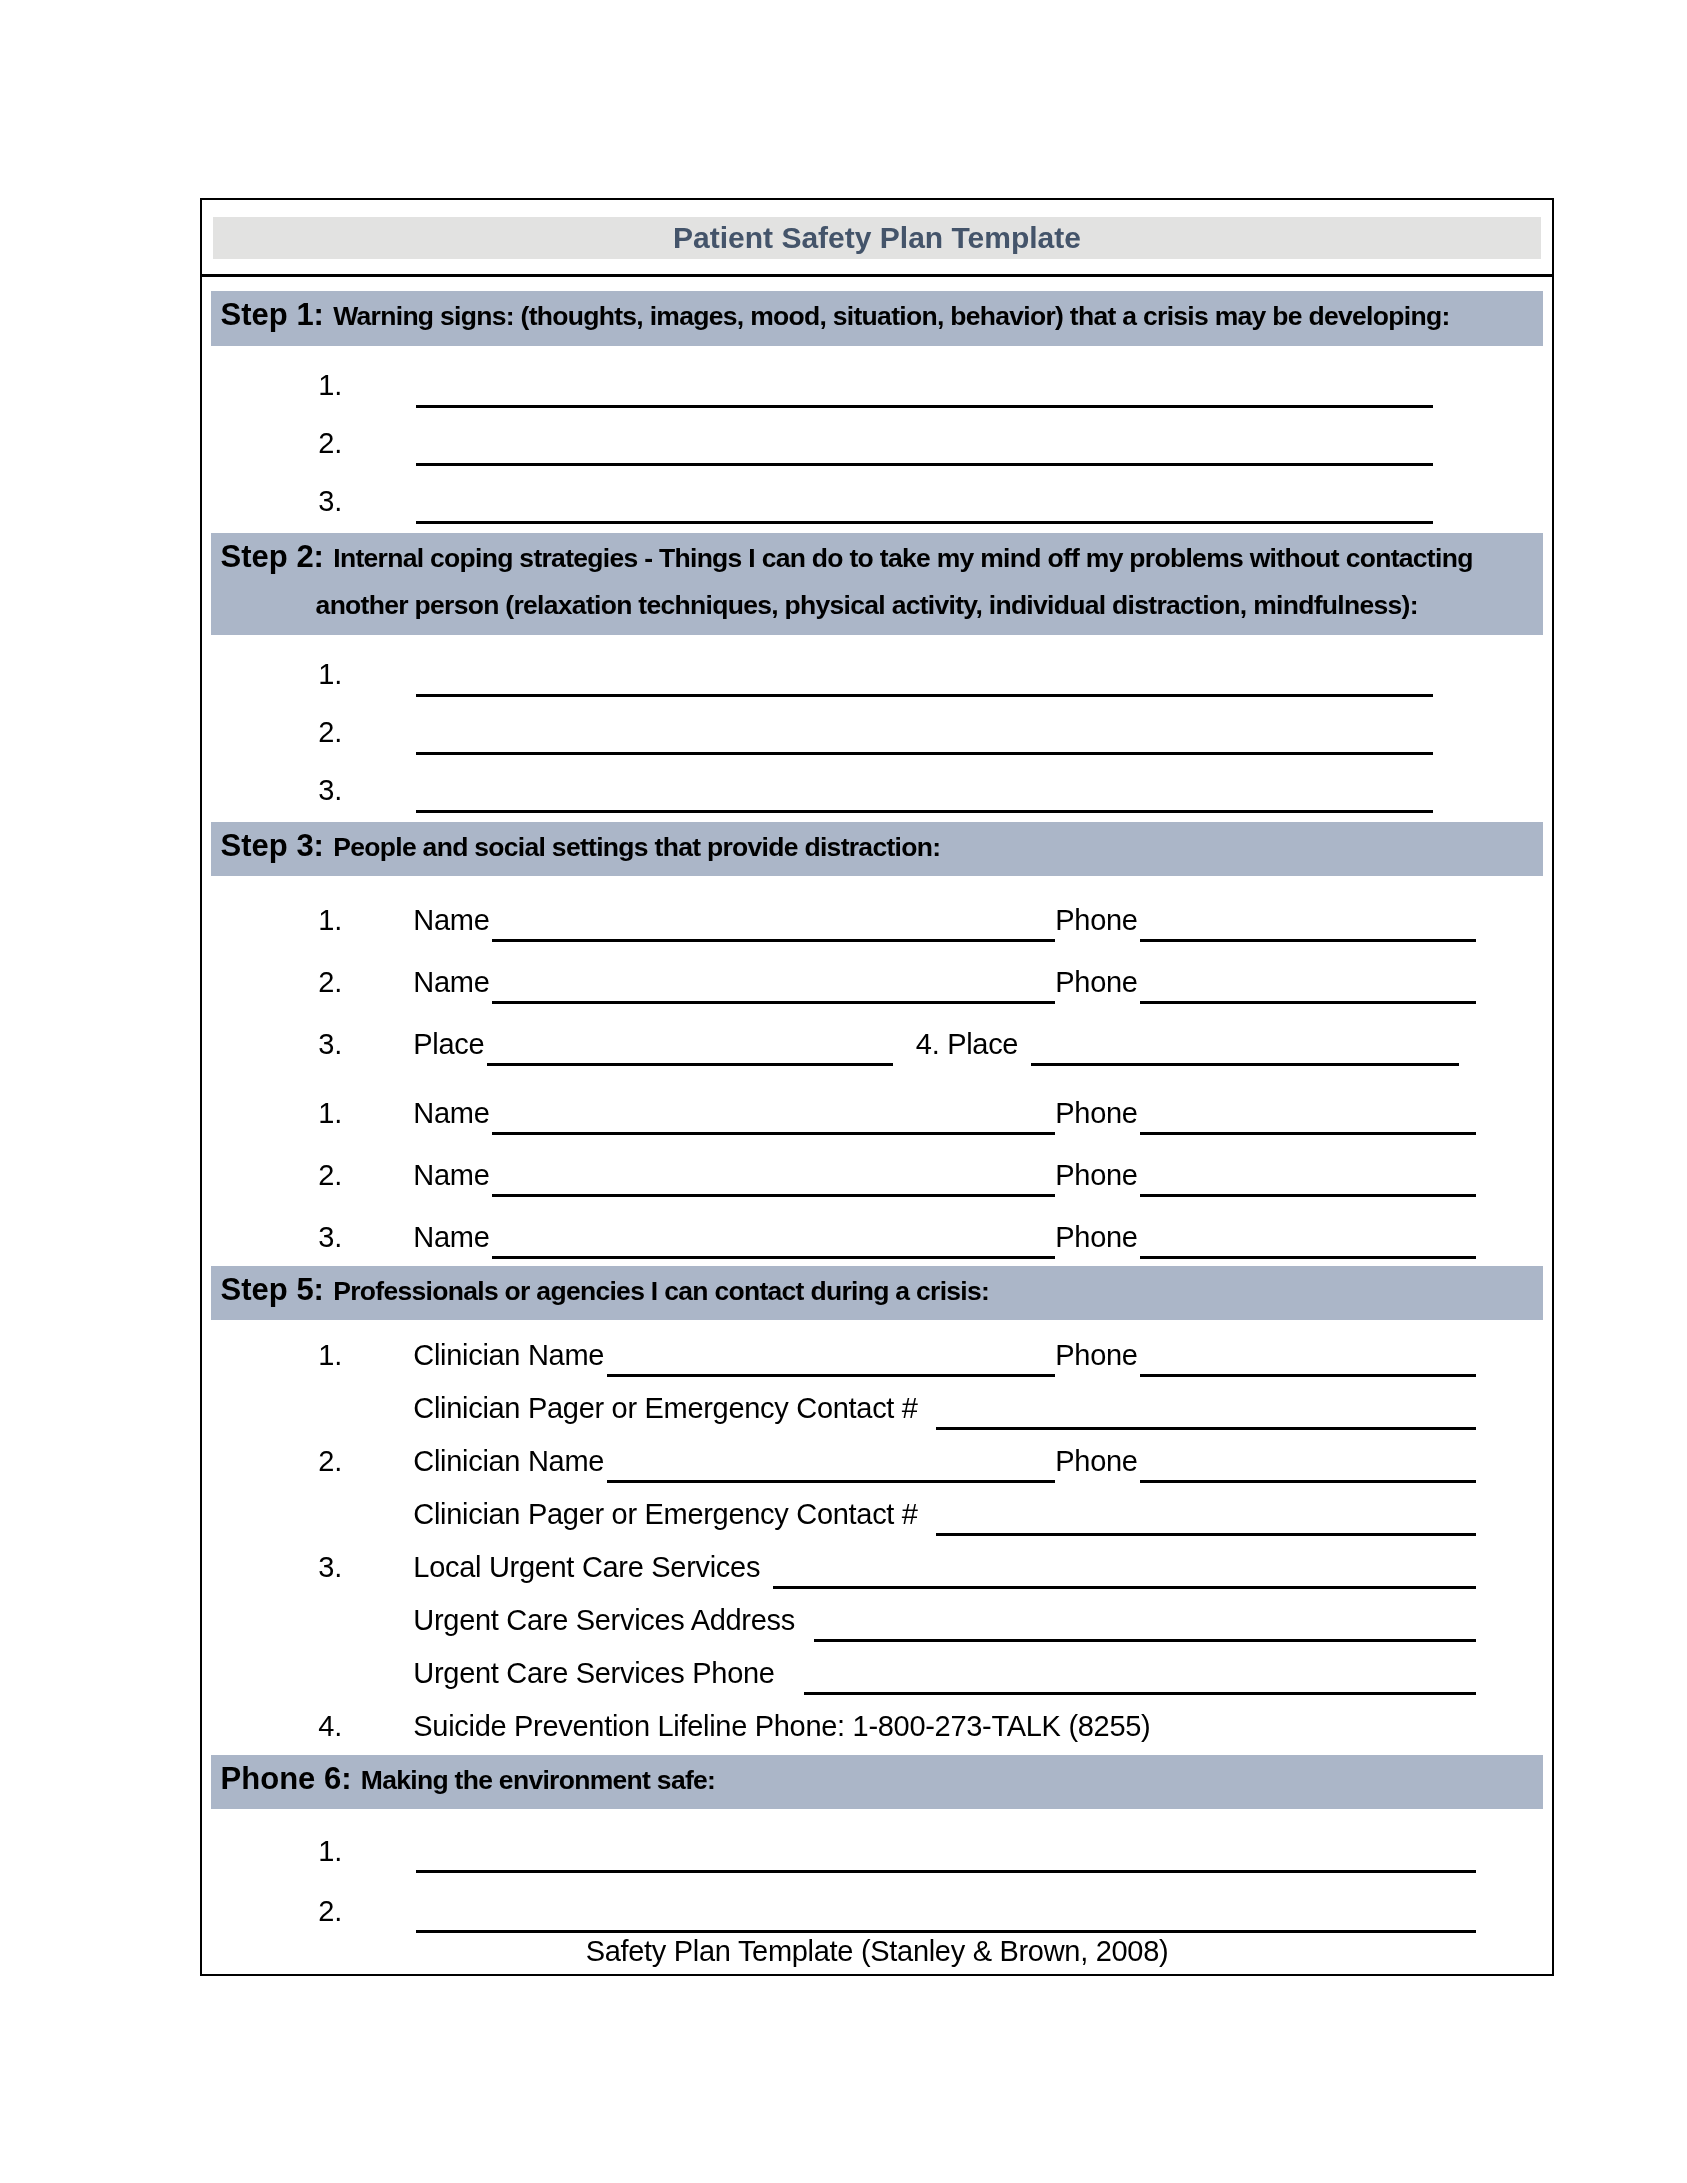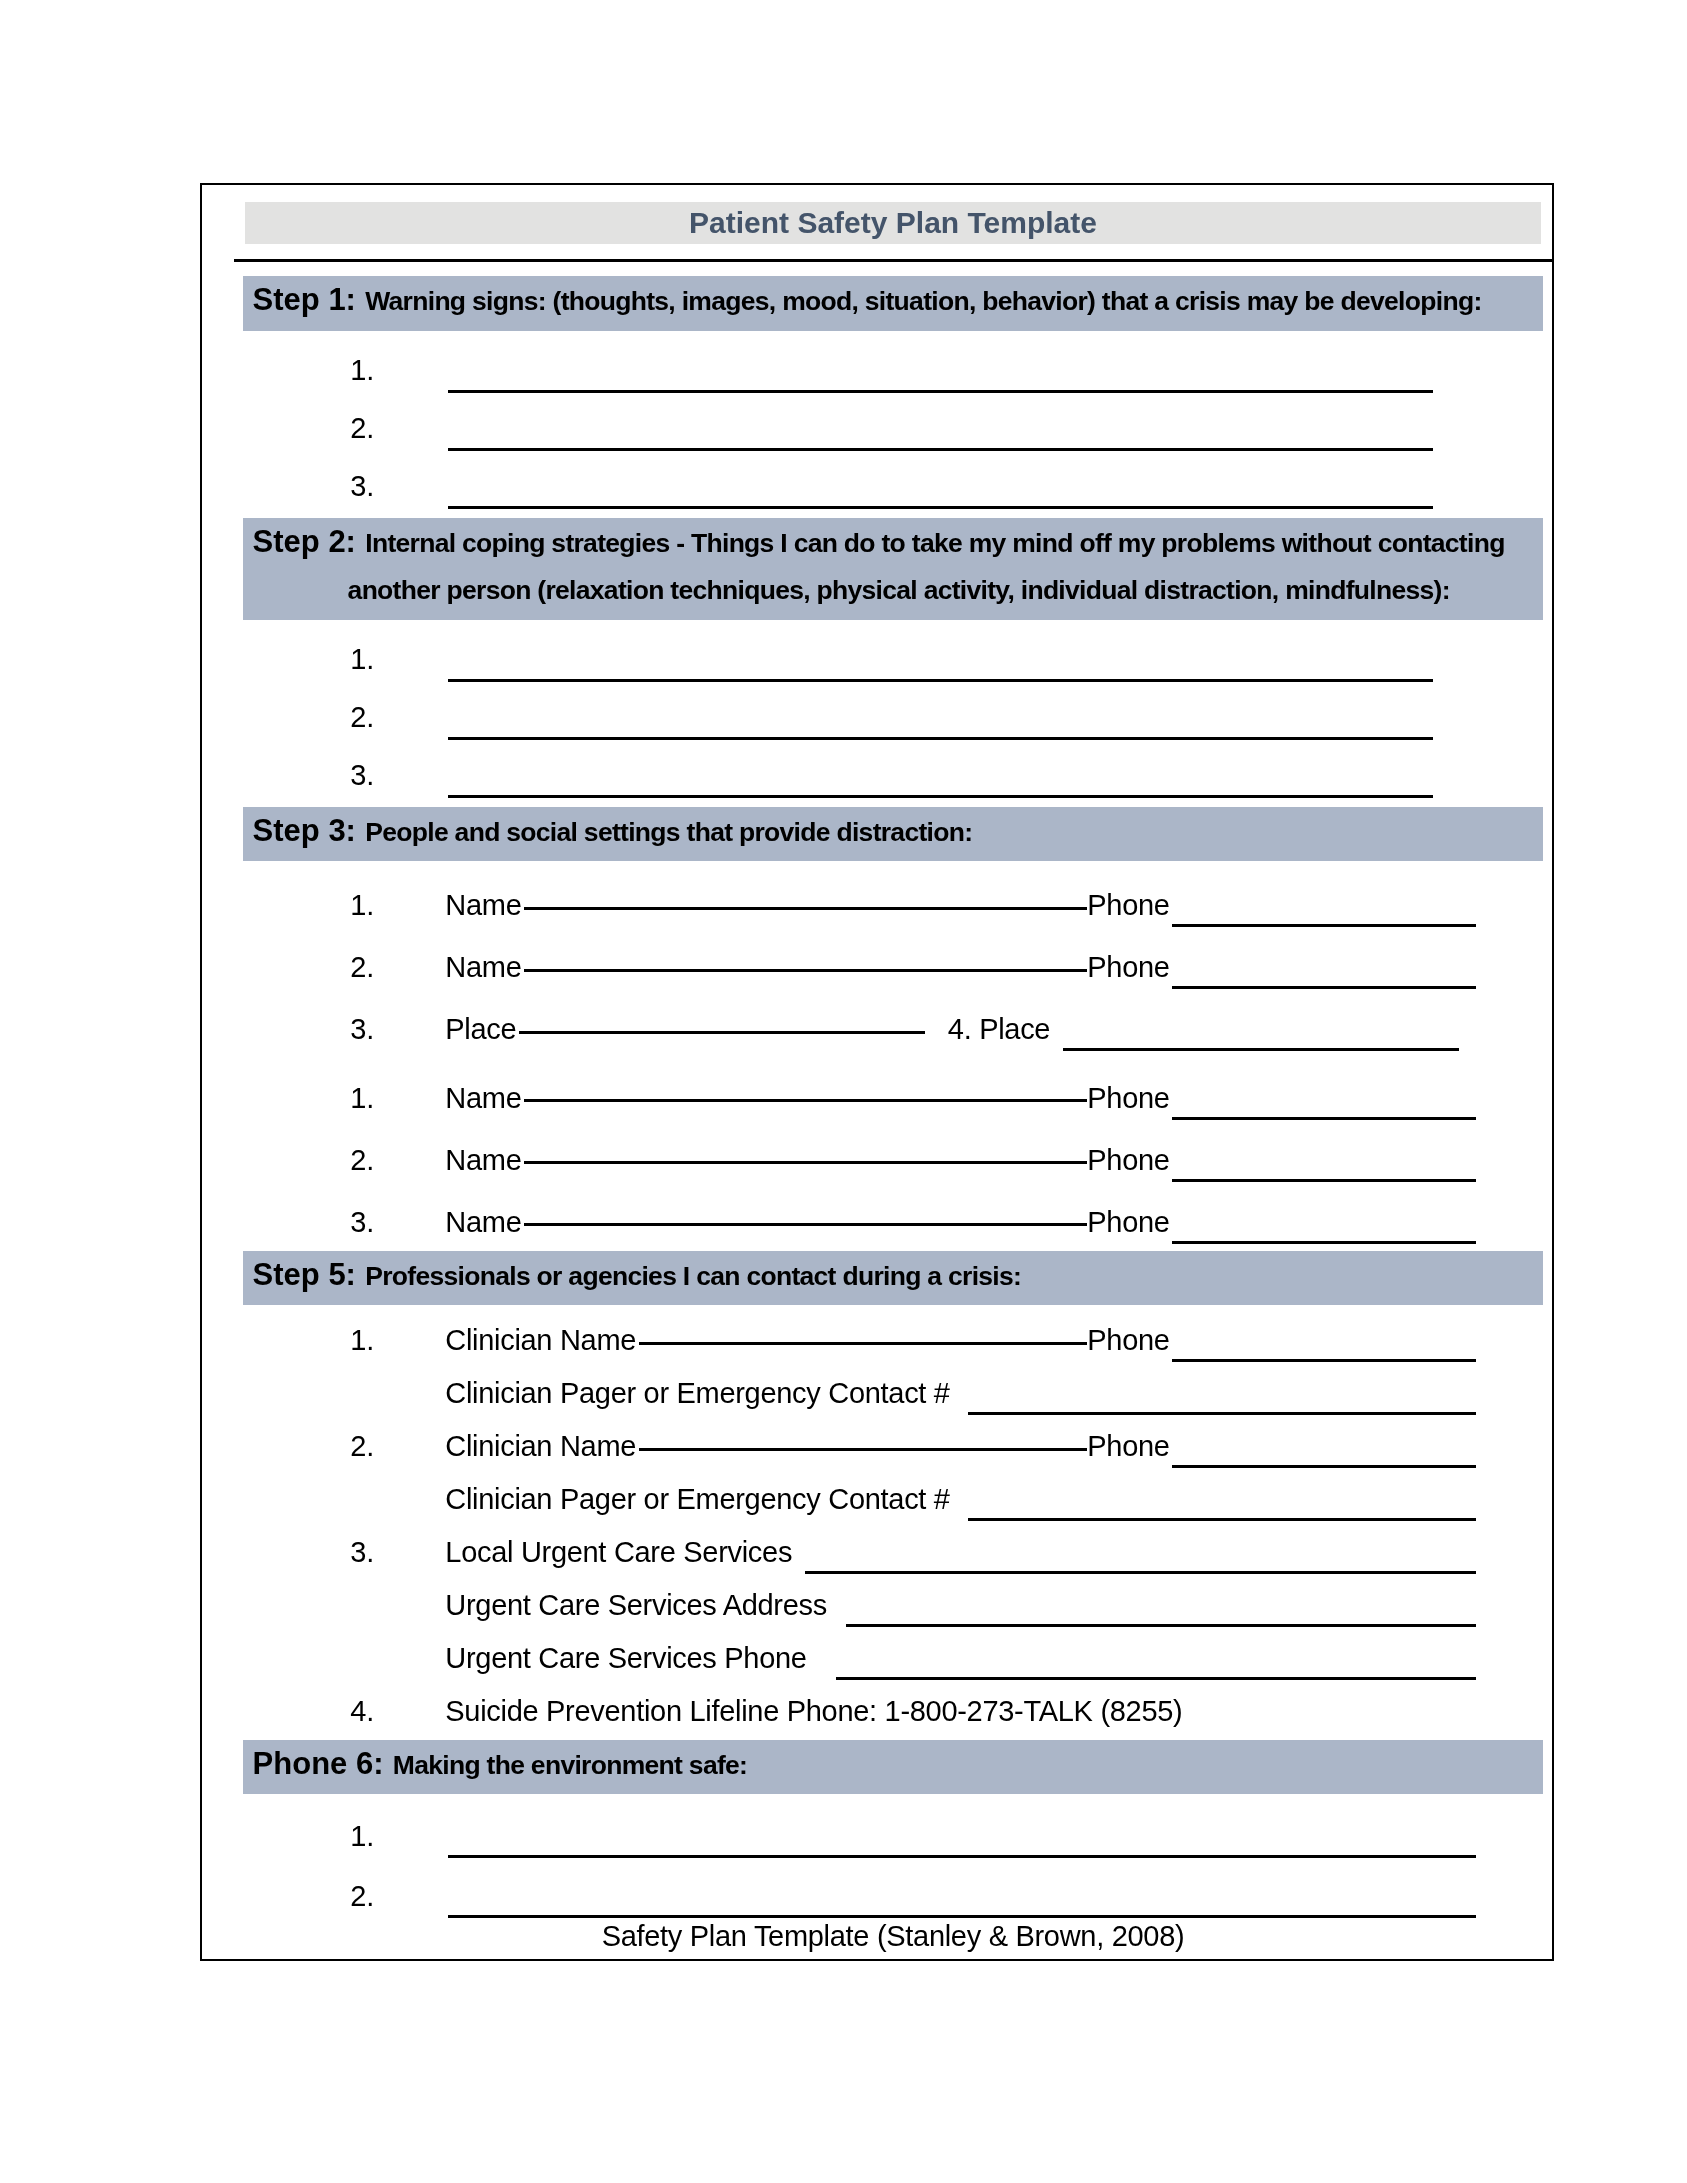--- a/index.html
+++ b/index.html
@@ -1,22 +1,22 @@
 <!DOCTYPE html>
 <html style="font-size:10.6px"><head>
 <meta charset="utf-8">
 <style>
   html,body{margin:0;padding:0;}
   body{
     width:1687px;height:2183px;background:#ffffff;position:relative;
     font-family:"Liberation Sans", sans-serif;color:#000;
   }
   .doc{
-    position:absolute;left:200px;top:183px;width:1354px;height:1778px;
-    border:2.6px solid #000;box-sizing:border-box;background:#fff;overflow:hidden;padding-left:32px;
+    position:absolute;left:200px;top:198px;width:1354px;height:1778px;
+    border:2.6px solid #000;box-sizing:border-box;background:#fff;overflow:hidden;
   }
   
   .title-cell{border-bottom:3.3px solid #000;padding:16.5px 11.2px 15px 11.2px;}
   .title-bar{background:#e2e2e1;height:42px;display:flex;align-items:center;justify-content:center;}
   .title-text{font-weight:bold;font-size:30px;color:#44546a;letter-spacing:0;}
   
   .content{padding:0 9.3px;}
   
   .step-hdr{background:#abb6c8;padding:3.3px 9.3px;font-weight:bold;color:#000;margin-top:6.6px;}
   .step-hdr.first{margin-top:14.6px;}
@@ -34,21 +34,21 @@
   .h80{height:53px;}
   .h90{height:60px;}
   .num{width:95px;flex:none;padding-bottom:5.3px;}
   .lbl{flex:none;padding-bottom:5.3px;white-space:pre;}
   .txt{padding-bottom:5.3px;white-space:pre;}
   .line{border-bottom:3.3px solid #000;flex:1 1 auto;margin-left:2.6px;height:0;}
   .line.gap{margin-left:13.2px;}
   .mr166{margin-right:110px;}
   .mr101{margin-right:67px;}
   .mr127{margin-right:84px;}
-  .lgroup{display:flex;align-items:center;flex:none;width:642px;}
+  .lgroup{display:flex;align-items:flex-end;flex:none;width:642px;}
   .lgroup .line{flex:1 1 auto;}
   .placegroup{width:480px;margin-right:22.5px;}
   .row.indent{padding-left:202px;gap:16px;}
   
   .footer{ text-align:center;font-size:29px;line-height:34px;margin-top:1px;letter-spacing:-0.3px;}
 </style>
 </head>
 <body>
 
 <div class="doc">

